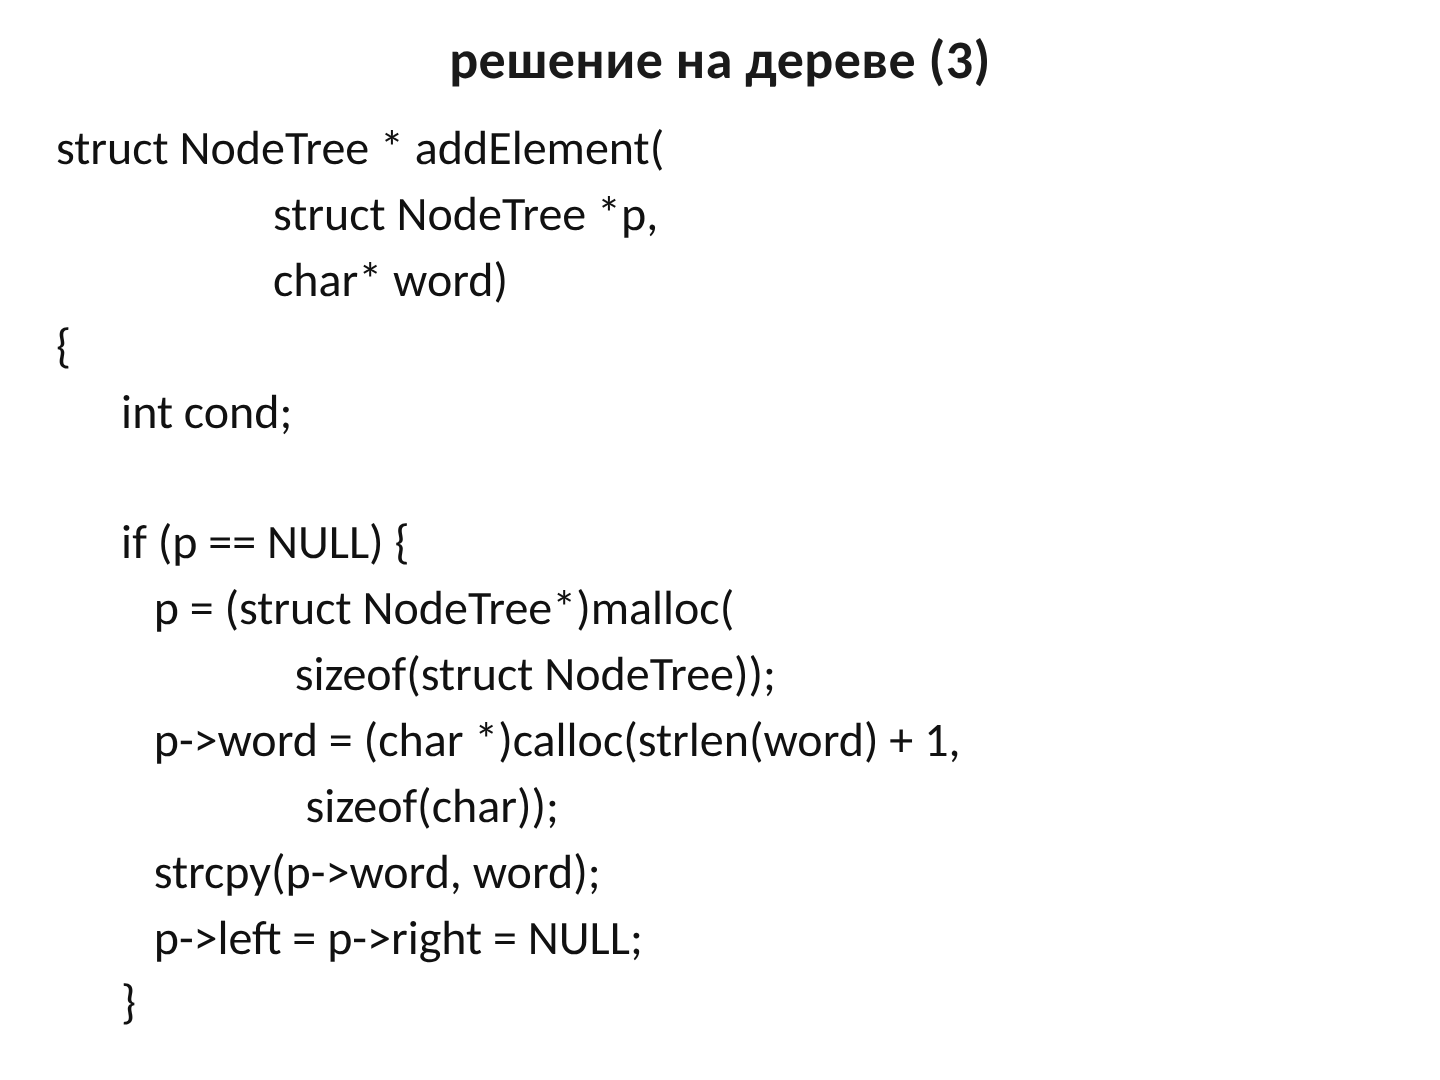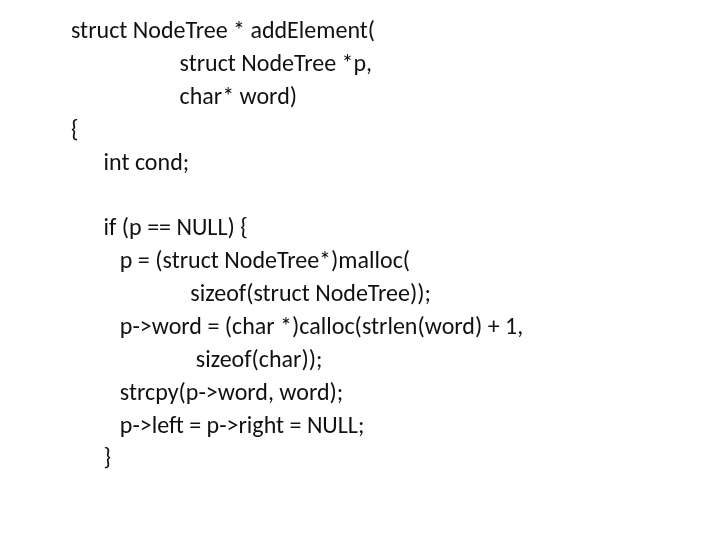--- a/index.html
+++ b/index.html
@@ -25,27 +25,27 @@
     color: #1a1a1a;
     margin: 0 0 12px 0;
     letter-spacing: 0.2px;
   }
   .code {
     font-family: Calibri, "Segoe UI", Arial, sans-serif;
     font-size: 24px;
     line-height: 1.37;
     white-space: pre;
     color: #111111;
-    margin-left: 43px;
   }
 </style>
 </head>
 <body>
 
 <div class="slide">
+  <h1 class="title">решение на дереве (3)</h1>
   <div class="code"><span>struct NodeTree * addElement(</span>
 <span>                    struct NodeTree *p,</span>
 <span>                    char* word)</span>
 <span>{</span>
 <span>      int cond;</span>
 <span></span>
 <span>      if (p == NULL) {</span>
 <span>         p = (struct NodeTree*)malloc(</span>
 <span>                      sizeof(struct NodeTree));</span>
 <span>         p-&gt;word = (char *)calloc(strlen(word) + 1,</span>

